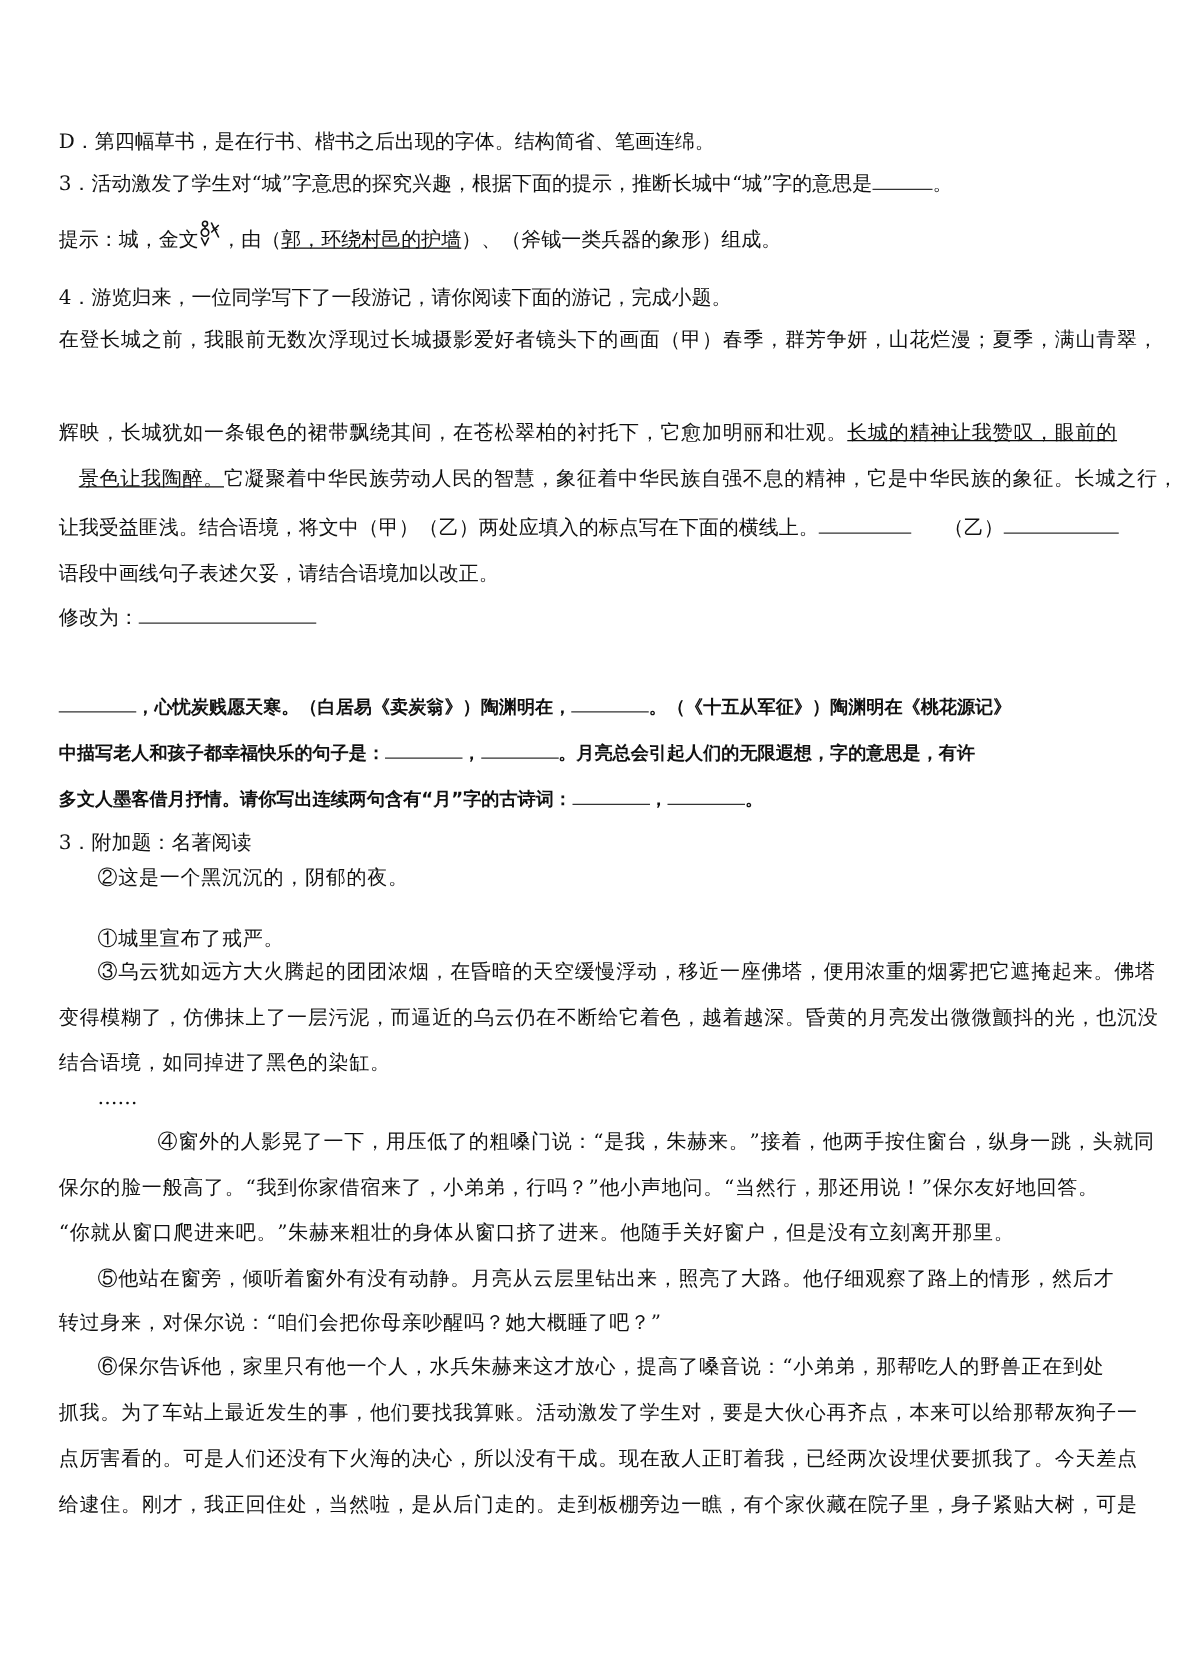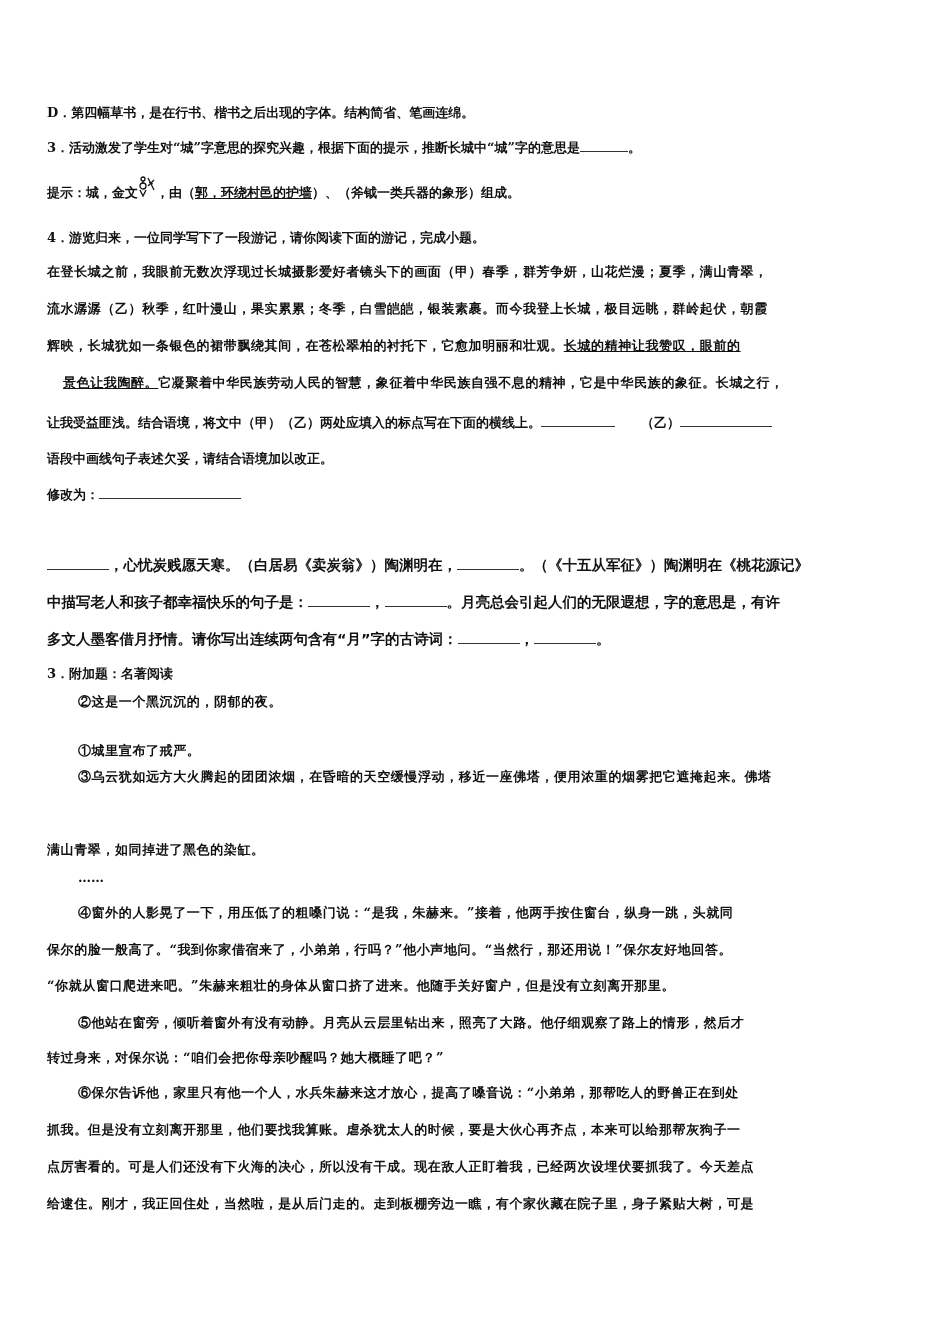--- a/index.html
+++ b/index.html
@@ -1,18 +1,18 @@
 <!DOCTYPE html>
 <html><head>
 <meta charset="utf-8">
 <style>
   html, body { margin: 0; padding: 0; background: #ffffff; }
   body { width: 950px; height: 1344px; position: relative; overflow: hidden; color: #111; }
   .page { position: absolute; left: 0; top: 0; width: 950px; height: 1344px; }
-  .line { position: absolute; left: 47px; white-space: nowrap; font-size: 13px; line-height: 20px; font-family: "DejaVu Serif", "Liberation Serif", serif; font-weight: bold; }
+  .line { position: absolute; left: 47px; white-space: nowrap; font-size: 16px; line-height: 20px; font-family: "DejaVu Serif", "Liberation Serif", serif; }
   .kai { font-family: "DejaVu Serif", "Liberation Serif", serif; letter-spacing: 0.6px; }
   .bold { font-weight: bold; font-family: "DejaVu Sans", "Liberation Sans", sans-serif; font-size: 14.5px; }
   .ind { left: 78px; }
   .u { text-decoration: underline; }
   .blank { display: inline-block; border-bottom: 1px solid #333; height: 14px; vertical-align: baseline; }
   .glyph { display: inline-block; width: 18px; height: 22px; position: relative; top: -6px; vertical-align: middle; }
 </style>
 </head>
 <body>
 
@@ -32,21 +32,20 @@
           <path d="M2 14 L5 20 L8 14" fill="none" stroke="#111" stroke-width="1.3"></path>
           <line x1="10" y1="2" x2="16" y2="14" stroke="#111" stroke-width="1.3"></line>
           <line x1="16" y1="4" x2="10" y2="10" stroke="#111" stroke-width="1.3"></line>
           <line x1="11" y1="6" x2="15" y2="8" stroke="#111" stroke-width="1"></line>
         </svg></span><span>，由（</span><span class="u">郭，环绕村邑的护墙</span><span>）、（斧钺一类兵器的象形）组成。</span>
   </div>
 
   <div class="line" style="top:228px;">4．游览归来，一位同学写下了一段游记，请你阅读下面的游记，完成小题。</div>
 
   <div class="line kai" style="top:262px;">在登长城之前，我眼前无数次浮现过长城摄影爱好者镜头下的画面（甲）春季，群芳争妍，山花烂漫；夏季，满山青翠，</div>
-  <div class="line kai" style="top:299px;">流水潺潺（乙）秋季，红叶漫山，果实累累；冬季，白雪皑皑，银装素裹。而今我登上长城，极目远眺，群岭起伏，朝霞</div>
   <div class="line kai" style="top:336px;">
     <span>辉映，长城犹如一条银色的裙带飘绕其间，在苍松翠柏的衬托下，它愈加明丽和壮观。</span><span class="u">长城的精神让我赞叹，眼前的</span>
   </div>
   <div class="line kai" style="top:373px;margin-left:16px;">
     <span class="u">景色让我陶醉。</span><span>它凝聚着中华民族劳动人民的智慧，象征着中华民族自强不息的精神，它是中华民族的象征。长城之行，</span>
   </div>
   <div class="line" style="top:412px;">
     <span>让我受益匪浅。结合语境，将文中（甲）（乙）两处应填入的标点写在下面的横线上。</span><span class="blank" style="width:74px;"></span><span style="display:inline-block;width:26px;"></span><span>（乙）</span><span class="blank" style="width:92px;"></span>
   </div>
   <div class="line" style="top:449px;">语段中画线句子表述欠妥，请结合语境加以改正。</div>
@@ -62,28 +61,29 @@
   </div>
   <div class="line bold" style="top:629px;">
     <span>多文人墨客借月抒情。请你写出连续两句含有“月”字的古诗词：</span><span class="blank" style="width:62px;"></span><span>，</span><span class="blank" style="width:62px;"></span><span>。</span>
   </div>
 
   <div class="line" style="top:664px;">3．附加题：名著阅读</div>
   <div class="line kai ind" style="top:697px;margin-top:44px;">①城里宣布了戒严。</div>
   <div class="line kai ind" style="top:692px;">②这是一个黑沉沉的，阴郁的夜。</div>
 
   <div class="line kai ind" style="top:767px;">③乌云犹如远方大火腾起的团团浓烟，在昏暗的天空缓慢浮动，移近一座佛塔，便用浓重的烟雾把它遮掩起来。佛塔</div>
-  <div class="line kai" style="top:840px;">满山青翠，如同掉进了黑色的染缸。</div>
+  <div class="line kai" style="top:804px;">变得模糊了，仿佛抹上了一层污泥，而逼近的乌云仍在不断给它着色，越着越深。昏黄的月亮发出微微颤抖的光，也沉没</div>
+  <div class="line kai" style="top:840px;">结合语境，如同掉进了黑色的染缸。</div>
   <div class="line ind" style="top:868px;">……</div>
 
-  <div class="line kai ind" style="top:903px;">④窗外的人影晃了一下，用压低了的粗嗓门说：“是我，朱赫来。”接着，他两手按住窗台，纵身一跳，头就同</div>
+  <div class="line kai ind" style="top:903px;margin-left:48px;">④窗外的人影晃了一下，用压低了的粗嗓门说：“是我，朱赫来。”接着，他两手按住窗台，纵身一跳，头就同</div>
   <div class="line kai" style="top:940px;">保尔的脸一般高了。“我到你家借宿来了，小弟弟，行吗？”他小声地问。“当然行，那还用说！”保尔友好地回答。</div>
   <div class="line kai" style="top:976px;">“你就从窗口爬进来吧。”朱赫来粗壮的身体从窗口挤了进来。他随手关好窗户，但是没有立刻离开那里。</div>
 
   <div class="line kai ind" style="top:1013px;">⑤他站在窗旁，倾听着窗外有没有动静。月亮从云层里钻出来，照亮了大路。他仔细观察了路上的情形，然后才</div>
   <div class="line kai" style="top:1048px;">转过身来，对保尔说：“咱们会把你母亲吵醒吗？她大概睡了吧？”</div>
 
   <div class="line kai ind" style="top:1083px;">⑥保尔告诉他，家里只有他一个人，水兵朱赫来这才放心，提高了嗓音说：“小弟弟，那帮吃人的野兽正在到处</div>
-  <div class="line kai" style="top:1120px;">抓我。但是没有立刻离开那里，他们要找我算账。虐杀犹太人的时候，要是大伙心再齐点，本来可以给那帮灰狗子一</div>
+  <div class="line kai" style="top:1120px;">抓我。为了车站上最近发生的事，他们要找我算账。活动激发了学生对，要是大伙心再齐点，本来可以给那帮灰狗子一</div>
   <div class="line kai" style="top:1157px;">点厉害看的。可是人们还没有下火海的决心，所以没有干成。现在敌人正盯着我，已经两次设埋伏要抓我了。今天差点</div>
   <div class="line kai" style="top:1194px;">给逮住。刚才，我正回住处，当然啦，是从后门走的。走到板棚旁边一瞧，有个家伙藏在院子里，身子紧贴大树，可是</div>
 
 </div>
 
 </body></html>

